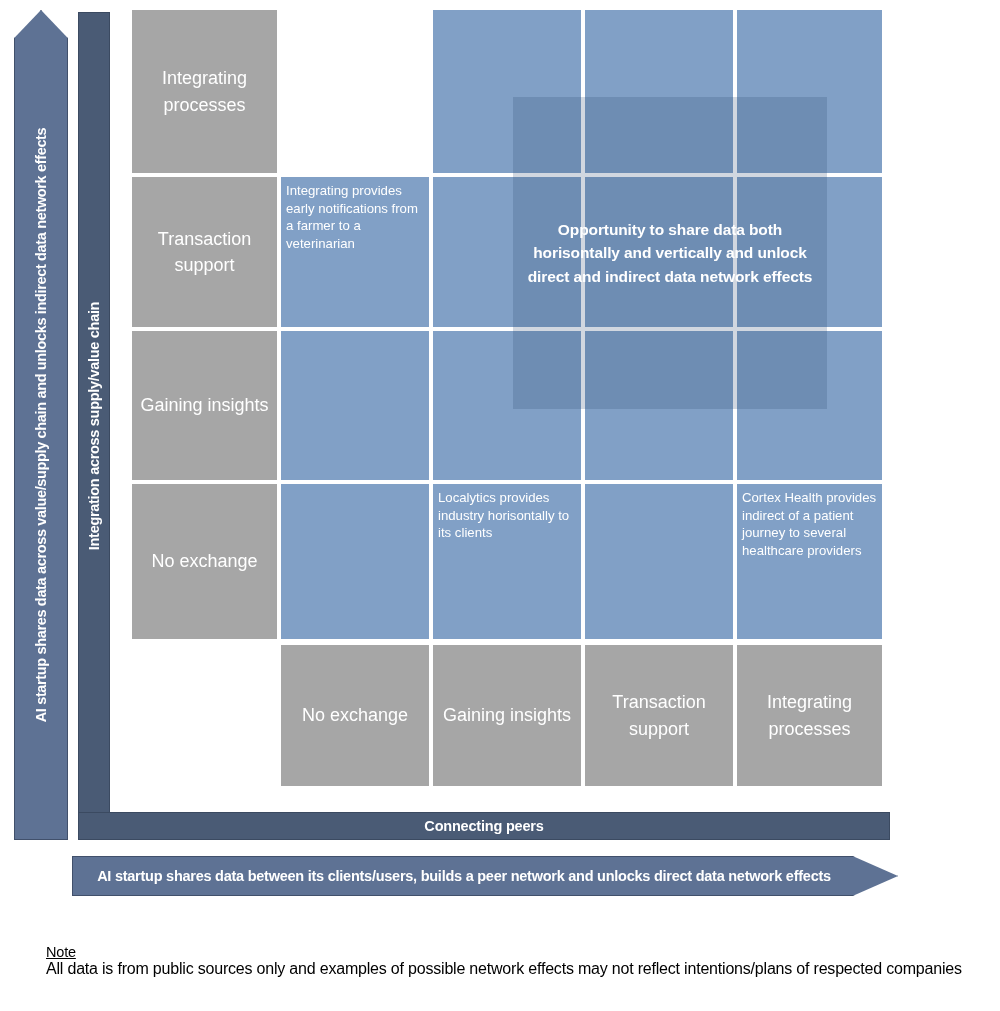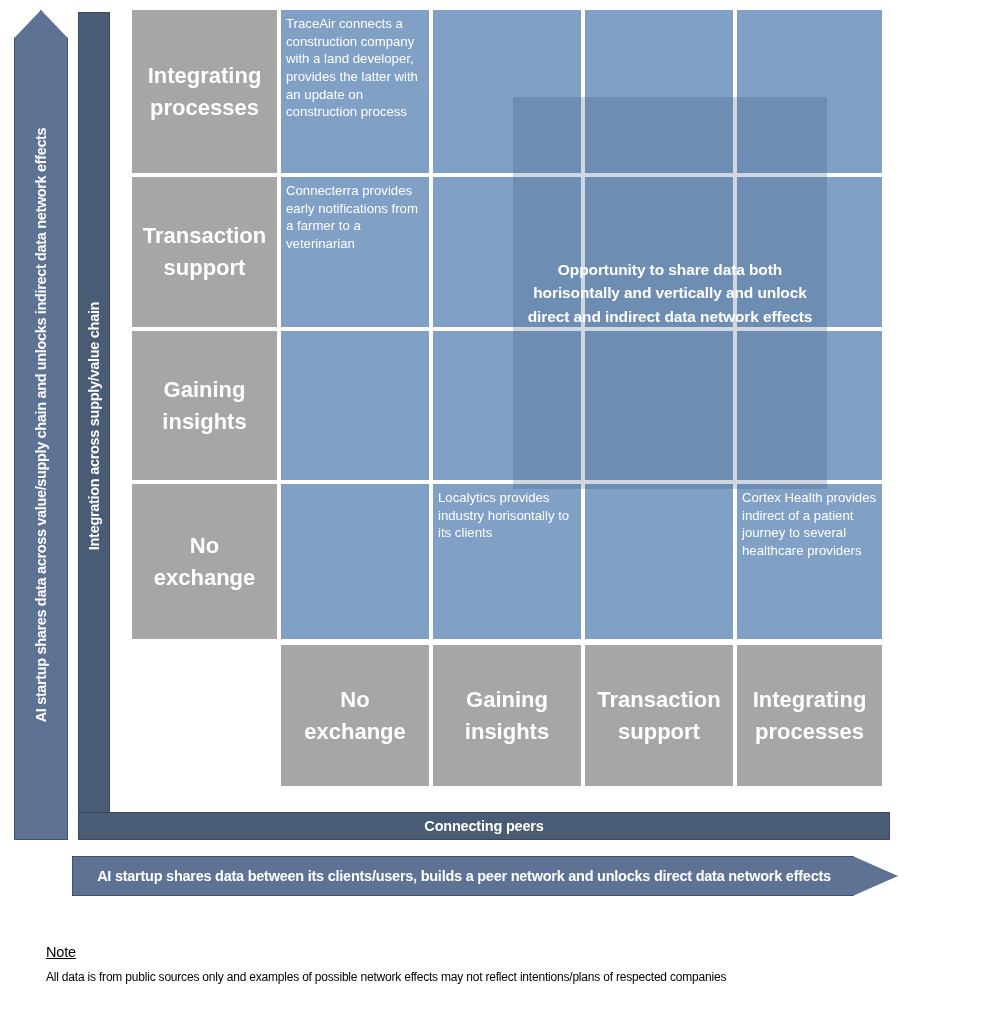--- a/index.html
+++ b/index.html
@@ -125,43 +125,43 @@
   }
   .cell-gray {
     background: #A6A6A6;
     display: flex;
     align-items: center;
     justify-content: center;
     text-align: center;
   }
   .cell-gray .clabel {
     color: #ffffff;
-    font-size: 22px;
+    font-size: 18px;
     line-height: 1.45;
-    font-weight: 700;
+    font-weight: 400;
     padding: 0 8px;
   }
   .cell-blue {
     background: #81A0C6;
   }
   .cell-blue .ctext {
     display: block;
     color: #ffffff;
     font-size: 13.2px;
     line-height: 1.335;
     padding: 5px 4px 0 5px;
   }
   .cell-blank { background: transparent; border: none; }
 
   
   #overlay {
     left: 513px;
     top: 97px;
     width: 314px;
-    height: 392px;
+    height: 312px;
     background: rgba(46, 74, 116, 0.22);
     display: flex;
     align-items: center;
     justify-content: center;
     text-align: center;
   }
   #overlay .otext {
     color: #ffffff;
     font-size: 15.5px;
     font-weight: 700;
@@ -173,22 +173,21 @@
   
   #note-block { left: 46px; top: 944px; width: 940px; }
   #note-title {
     font-size: 14.5px;
     font-weight: 400;
     color: #000000;
     text-decoration: underline;
     letter-spacing: -0.2px;
   }
   #note-body {
-    margin-top: 10px;
-    font-size: 12px;
+    font-size: 16px;
     color: #000000;
     letter-spacing: -0.2px;
     white-space: nowrap;
   }
 </style>
 </head>
 <body>
 
 <div id="canvas">
 
@@ -198,38 +197,35 @@
 
   <div class="abs" id="vert-inner-bar">
     <span class="vlabel">Integration across supply/value chain</span>
   </div>
 
   <div class="abs" id="matrix">
 
     <div class="cell cell-gray" style="left:0px;   top:0px;   width:147px; height:165px;">
       <span class="clabel">Integrating processes</span>
     </div>
-    <div class="cell cell-blue" style="left:149px; top:0px;   width:150px; height:165px;">
-      <span class="ctext">TraceAir connects a construction company with  a land developer, provides the latter with an update on construction process</span>
-    </div>
     <div class="cell cell-blue" style="left:301px; top:0px;   width:150px; height:165px;">
       <span class="ctext"></span>
     </div>
     <div class="cell cell-blue" style="left:453px; top:0px;   width:150px; height:165px;">
       <span class="ctext"></span>
     </div>
     <div class="cell cell-blue" style="left:605px; top:0px;   width:147px; height:165px;">
       <span class="ctext"></span>
     </div>
 
     <div class="cell cell-gray" style="left:0px;   top:167px; width:147px; height:152px;">
       <span class="clabel">Transaction support</span>
     </div>
     <div class="cell cell-blue" style="left:149px; top:167px; width:150px; height:152px;">
-      <span class="ctext">Connecterra provides early notifications from a farmer to a veterinarian</span>
+      <span class="ctext">Integrating provides early notifications from a farmer to a veterinarian</span>
     </div>
     <div class="cell cell-blue" style="left:301px; top:167px; width:150px; height:152px;">
       <span class="ctext"></span>
     </div>
     <div class="cell cell-blue" style="left:453px; top:167px; width:150px; height:152px;">
       <span class="ctext"></span>
     </div>
     <div class="cell cell-blue" style="left:605px; top:167px; width:147px; height:152px;">
       <span class="ctext"></span>
     </div>

